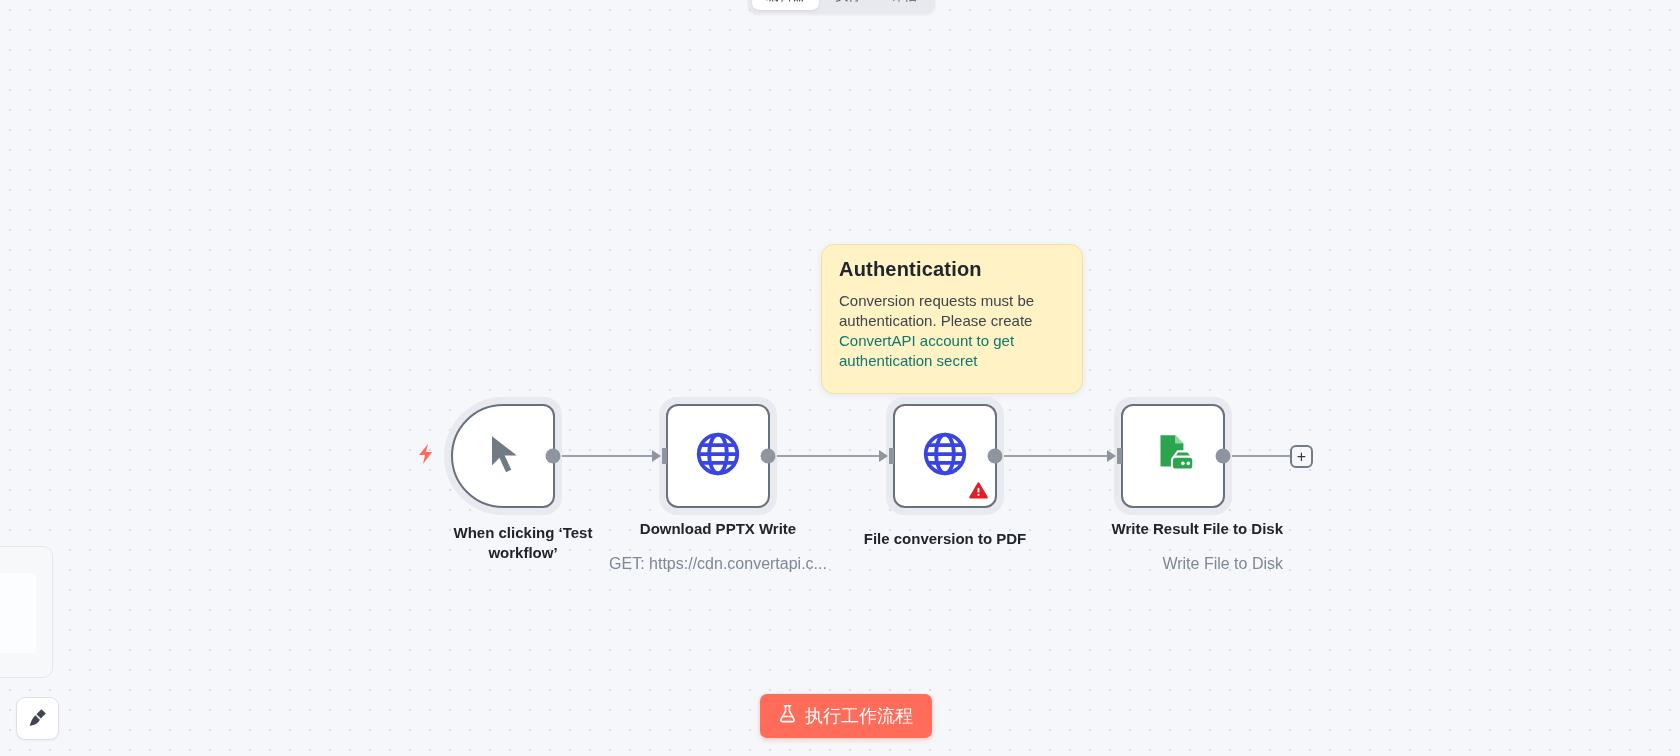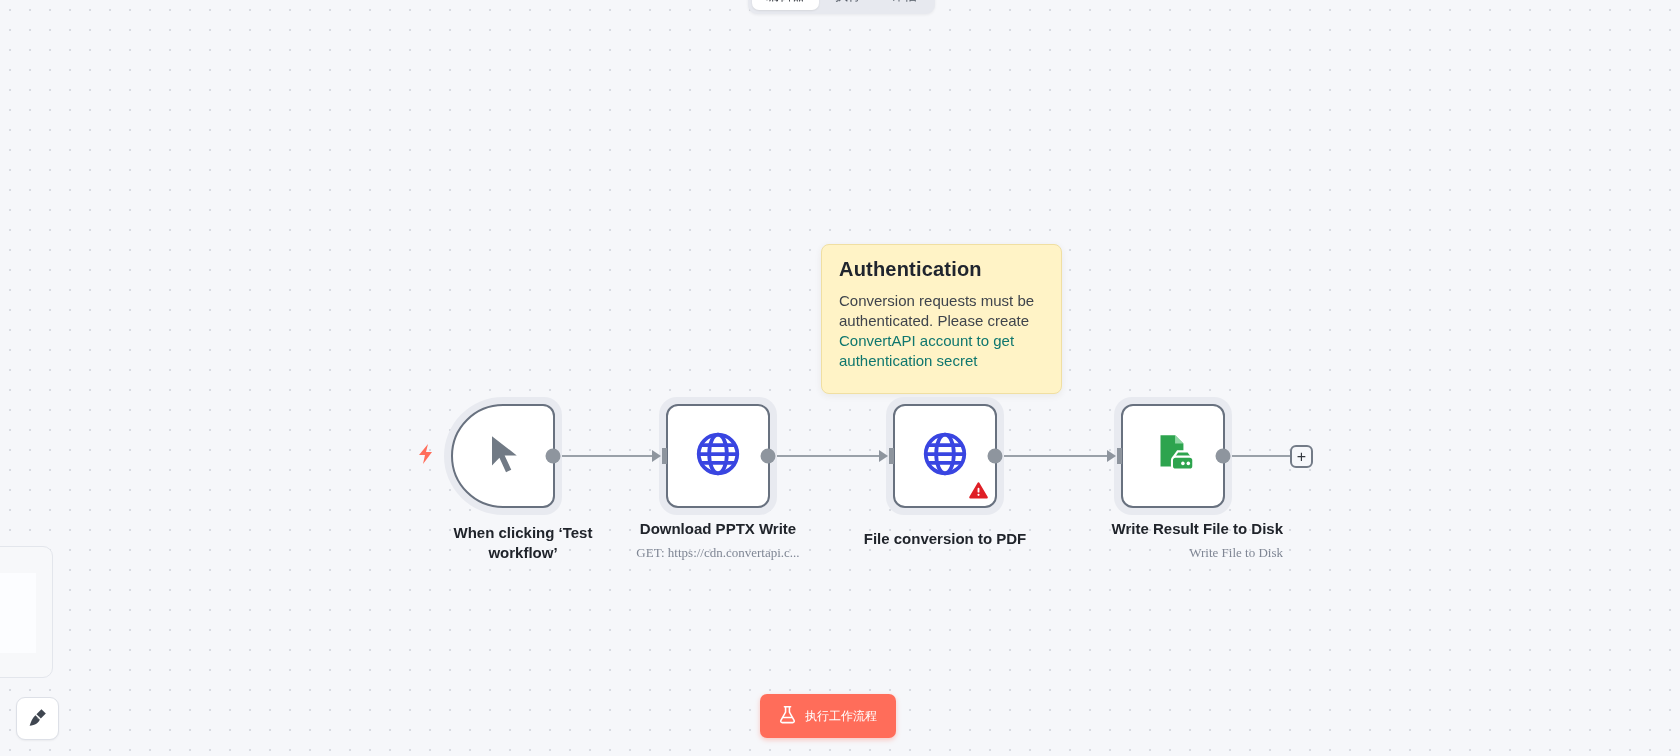--- a/index.html
+++ b/index.html
@@ -21,22 +21,22 @@
     box-shadow:0 1px 3px rgba(0,0,0,.06);
   }
   .tab {
     padding:5px 14px; font-size:13px; color:#545b66; border-radius:7px;
     white-space:nowrap; cursor:pointer;
   }
   .tab.active { background:#ffffff; color:#2b2f36; box-shadow:0 1px 2px rgba(0,0,0,.08); }
 
   
   .sticky {
-    position:absolute; left:821px; top:244px; width:241px; height:150px;
-    background:#fff3c6; border:1px solid #f0dfa2; border-radius:8px;
+    position:absolute; left:821px; top:244px; width:262px; height:150px;
+    background:#fff3c6; border:1px solid #f0dfa2; border-radius:13px;
     padding:13px 16px 0 17px; overflow:hidden;
     box-shadow:0 2px 7px rgba(70,60,20,.07);
     z-index:1;
   }
   .sticky h2 { font-size:20px; font-weight:700; color:#20252e; margin-bottom:10px; letter-spacing:.2px; }
   .sticky p  { font-size:15px; line-height:20px; color:#3f444c; width:212px; }
   .sticky .note-link { color:#0f766e; }
 
   
   .node-outer {
@@ -47,21 +47,21 @@
   .node-inner {
     width:104px; height:104px; background:#ffffff;
     border:2px solid #68717f; border-radius:12px;
     display:flex; align-items:center; justify-content:center;
     position:relative;
   }
   .trigger .node-inner { border-radius:52px 12px 12px 52px; }
 
   .node-label { position:absolute; width:220px; text-align:center; z-index:2; }
   .node-title { font-size:15px; font-weight:600; color:#20242b; line-height:20px; }
-  .node-sub   { font-size:13px; color:#7f8694; margin-top:6px; white-space:nowrap;font-family:Liberation Serif, serif; }
+  .node-sub   { font-size:16px; color:#7f8694; margin-top:16px; white-space:nowrap; }
 
   
   .out-port {
     position:absolute; right:0; top:50%; transform:translate(50%,-50%);
     width:15px; height:15px; border-radius:50%; background:#8e959e; z-index:3;
   }
   .in-port {
     position:absolute; left:-1px; top:50%; transform:translate(-100%,-50%);
     display:flex; align-items:center; z-index:3;
   }
@@ -83,21 +83,21 @@
     border:2px solid #737b87; border-radius:6px; background:#f6f7fa;
     color:#33383f; font-size:16px; line-height:19px; text-align:center;
     cursor:pointer; z-index:2;
   }
 
   
   .exec-btn {
     position:absolute; left:760px; top:694px; height:44px; padding:0 19px;
     background:#ff6d5a; border:none; border-radius:7px;
     display:flex; align-items:center; gap:9px;
-    color:#ffffff; font-size:12px; font-family:"Liberation Sans",sans-serif;
+    color:#ffffff; font-size:18px; font-family:"Liberation Sans",sans-serif;
     cursor:pointer; box-shadow:0 2px 5px rgba(255,109,90,.35);
   }
 
   
   .tidy-btn {
     position:absolute; left:16px; top:697px; width:43px; height:43px;
     background:#ffffff; border:1px solid #dde0e7; border-radius:9px;
     display:flex; align-items:center; justify-content:center;
     cursor:pointer; box-shadow:0 1px 2px rgba(0,0,0,.05);
   }
@@ -118,21 +118,21 @@
 <div class="canvas">
 
   <div class="tabbar">
     <div class="tab active">编辑器</div>
     <div class="tab">执行</div>
     <div class="tab">评估</div>
   </div>
 
   <div class="sticky">
     <h2>Authentication</h2>
-    <p><span>Conversion requests must be authenticated. Please create </span><span class="note-link">ConvertAPI account to get authentication secret</span></p>
+    <p><span>Conversion requests must be authentication. Please create </span><span class="note-link">ConvertAPI account to get authentication secret</span></p>
   </div>
 
   <div class="wire" style="left:552px; width:122px;"></div>
   <div class="wire" style="left:768px; width:132px;"></div>
   <div class="wire" style="left:995px; width:132px;"></div>
   <div class="wire" style="left:1222px; width:70px;"></div>
 
   <div class="node-outer trigger" style="left:444px; top:397px;">
     <span class="bolt">
       <svg width="17" height="22" viewBox="0 0 17 22">

